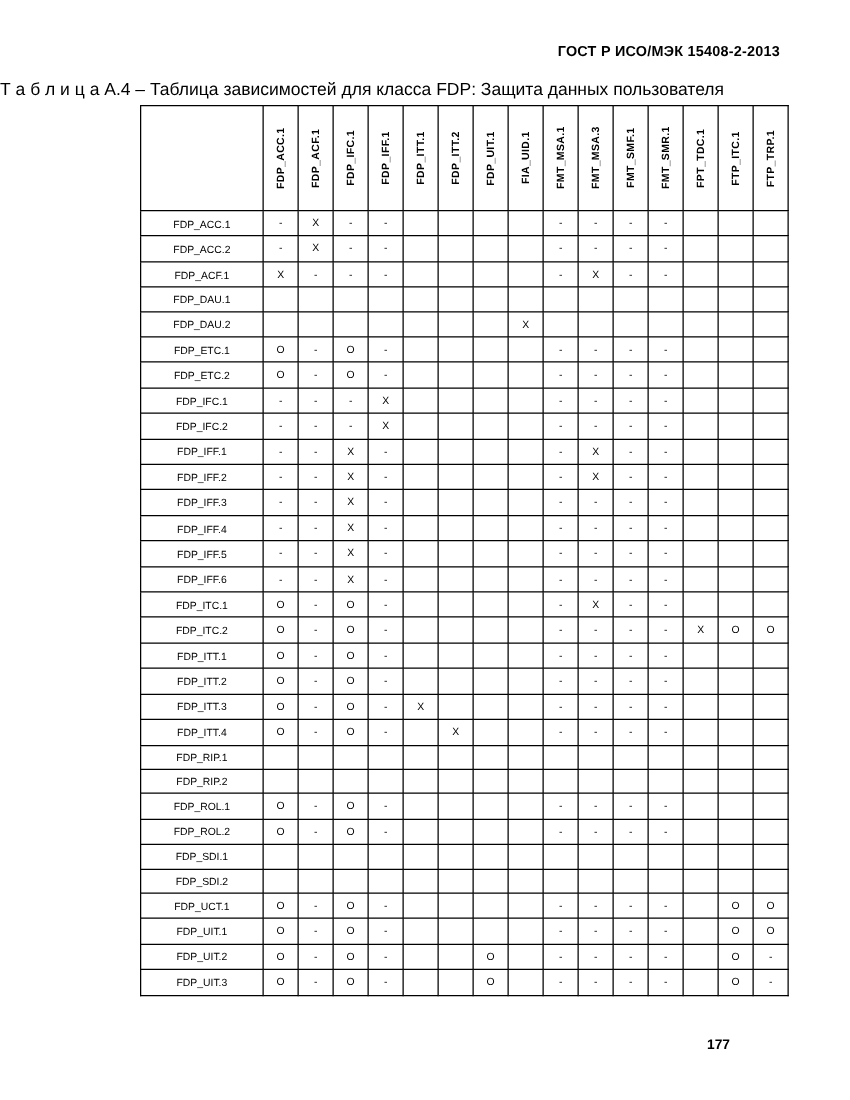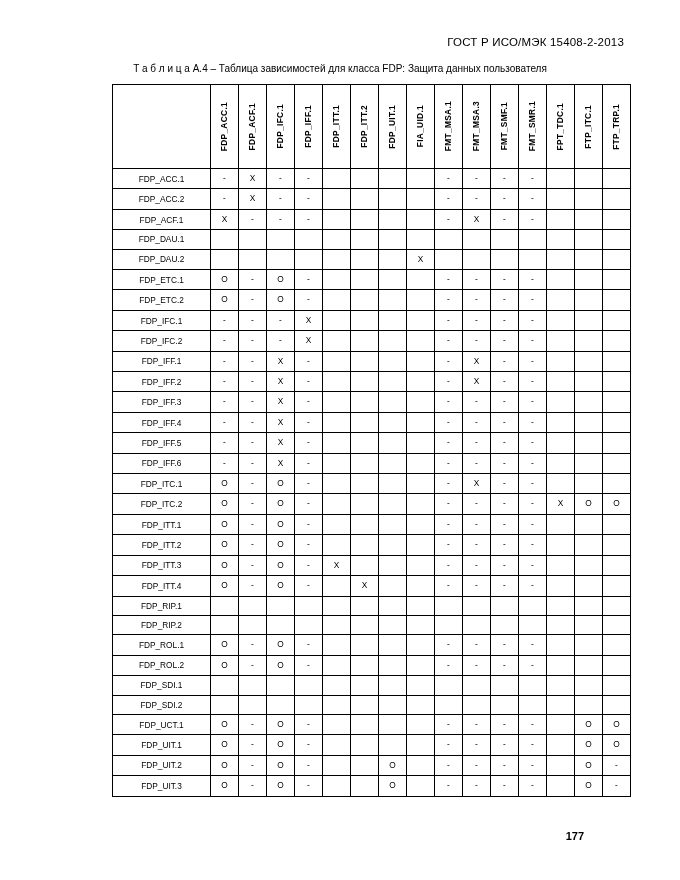--- a/index.html
+++ b/index.html
@@ -23,30 +23,29 @@
   }
   .doc-header {
     position: absolute;
     top: 36px;
     left: 0;
     width: 680px;
     text-align: right;
     padding-right: 56px;
     box-sizing: border-box;
     font-size: 11.5px;
-    font-weight: normal;
+    font-weight: bold;
     letter-spacing: 0.2px;
   }
   .table-caption {
     position: absolute;
     top: 63px;
     left: 0;
     width: 680px;
-    text-align: center;
-    font-size: 10px;
+    font-size: 14px;
   }
   .table-wrap {
     position: absolute;
     top: 84px;
     left: 112px;
     width: 466px;
   }
   table.dep {
     border-collapse: collapse;
     table-layout: fixed;

